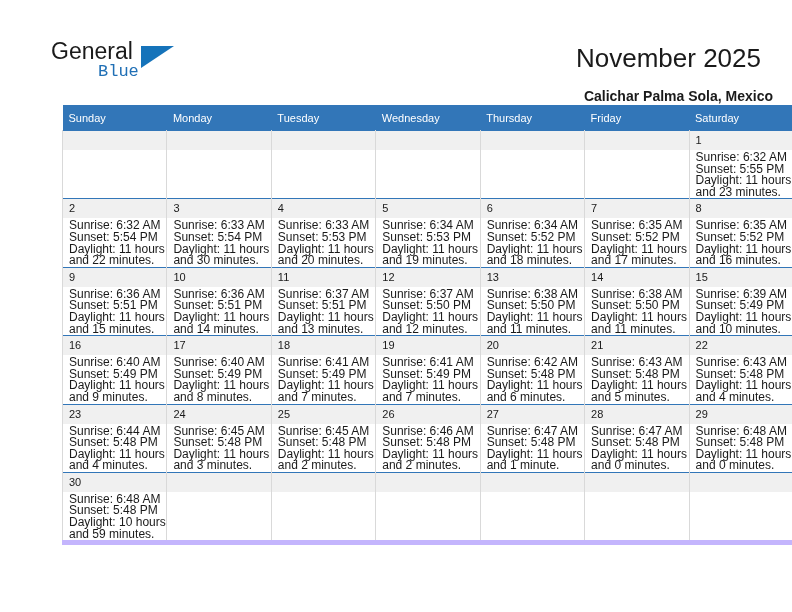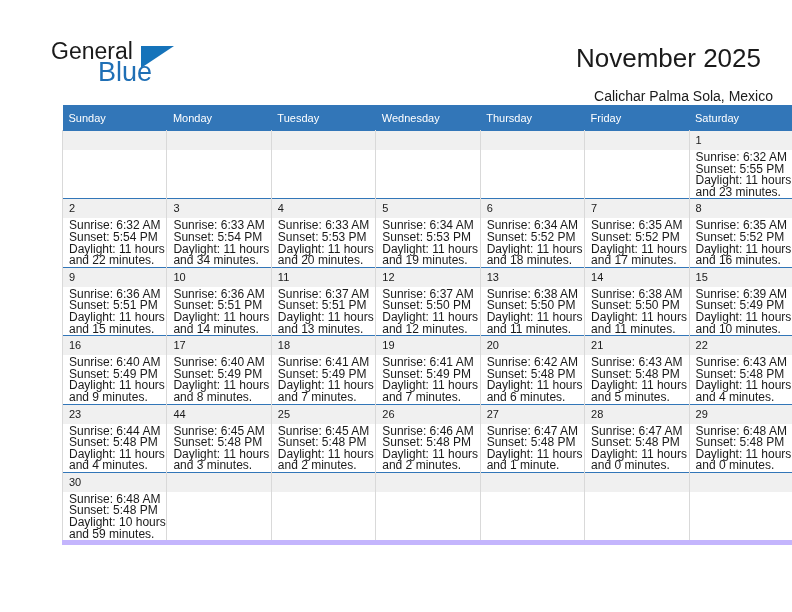--- a/index.html
+++ b/index.html
@@ -46,23 +46,23 @@
     font-size: 23px;
     letter-spacing: 0px;
     color: #1a1a1a;
     font-family: "Liberation Sans", sans-serif;
     line-height: 26px;
   }
   .logo-blue {
     position: absolute;
     left: 47px;
     top: 21px;
-    font-size: 27px;
+    font-size: 17px;
     color: #1f6fb5;
-    font-family: Liberation Sans, sans-serif;
+    font-family: Liberation Mono, monospace;
     line-height: 26px;
   }
   .logo-triangle {
     position: absolute;
     left: 90px;
     top: 8px;
     width: 0;
     height: 0;
     border-left: 33px solid #1573ba;
     border-bottom: 22px solid transparent;
@@ -82,21 +82,21 @@
     white-space: nowrap;
     font-weight: normal;
     margin: 12px;
   }
   .cal-subtitle {
     font-size: 14px;
     color: #1a1a1a;
     line-height: 20px;
     margin: 8px 0 0 0;
     white-space: nowrap;
-    font-weight: normal;
+    font-weight: bold;
   }
 
   
   .calendar {
     position: absolute;
     left: 30px;
     top: 105px;
     width: 732px;
     border-collapse: collapse;
     table-layout: fixed;
@@ -225,21 +225,21 @@
               <div>Daylight: 11 hours</div>
               <div>and 22 minutes.</div>
             </div>
           </td>
           <td>
             <div class="daynum-band">3</div>
             <div class="cell-body">
               <div>Sunrise: 6:33 AM</div>
               <div>Sunset: 5:54 PM</div>
               <div>Daylight: 11 hours</div>
-              <div>and 34 minutes.</div>
+              <div>and 30 minutes.</div>
             </div>
           </td>
           <td>
             <div class="daynum-band">4</div>
             <div class="cell-body">
               <div>Sunrise: 6:33 AM</div>
               <div>Sunset: 5:53 PM</div>
               <div>Daylight: 11 hours</div>
               <div>and 20 minutes.</div>
             </div>
@@ -415,21 +415,21 @@
           <td>
             <div class="daynum-band">23</div>
             <div class="cell-body">
               <div>Sunrise: 6:44 AM</div>
               <div>Sunset: 5:48 PM</div>
               <div>Daylight: 11 hours</div>
               <div>and 4 minutes.</div>
             </div>
           </td>
           <td>
-            <div class="daynum-band">44</div>
+            <div class="daynum-band">24</div>
             <div class="cell-body">
               <div>Sunrise: 6:45 AM</div>
               <div>Sunset: 5:48 PM</div>
               <div>Daylight: 11 hours</div>
               <div>and 3 minutes.</div>
             </div>
           </td>
           <td>
             <div class="daynum-band">25</div>
             <div class="cell-body">

